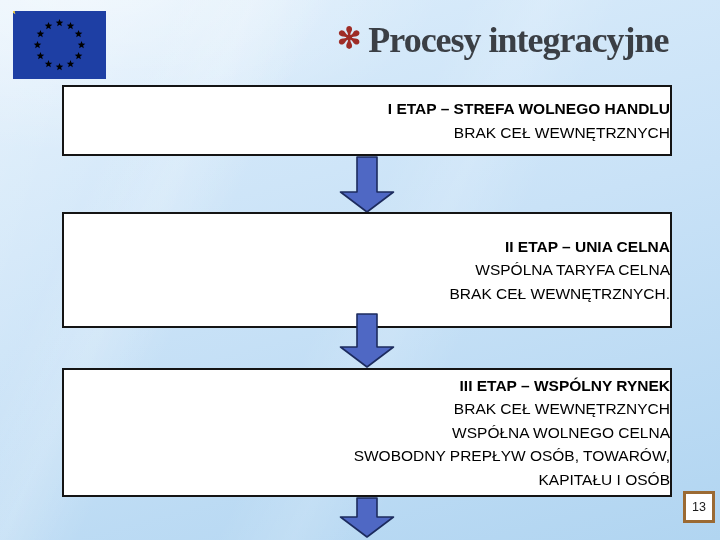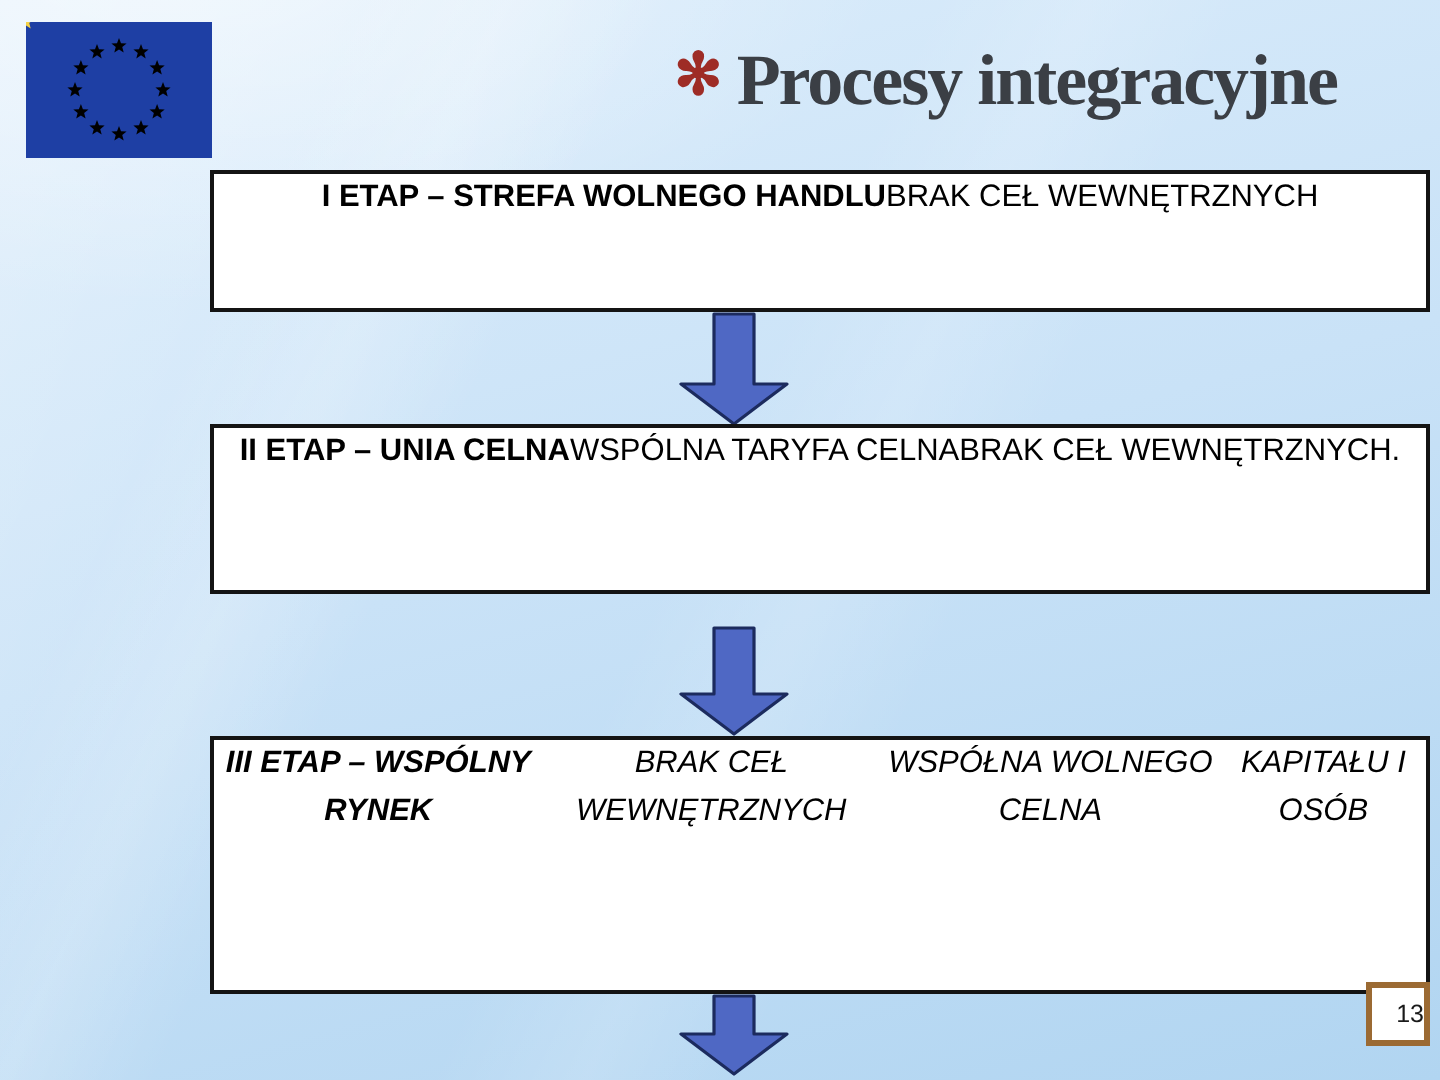--- a/index.html
+++ b/index.html
@@ -33,40 +33,40 @@
     font-family:Liberation Serif, serif;font-weight:bold;
     font-size:36px;line-height:1.15;letter-spacing:-1px;
     color:var(--title-text);white-space:nowrap;text-align:center;
   }
 
   .stage-box{
     position:absolute;left:62px;width:610px;
     background:var(--box-bg);
     border:2px solid var(--box-border);
     box-sizing:border-box;
-    display:flex;flex-direction:row;justify-content:center;align-items:flex-start;
+    display:flex;flex-direction:column;justify-content:center;align-items:flex-end;
     text-align:center;
-    font-size:15.5px;line-height:23.5px;color:var(--text);margin-left:43px;
+    font-size:15.5px;line-height:23.5px;color:var(--text);
   }
   .box-1{top:85px;height:71px;}
-  .box-2{top:212px;height:85px;}
-  .box-3{top:368px;height:129px;font-style:italic;}
+  .box-2{top:212px;height:116px;}
+  .box-3{top:368px;height:129px;}
   .stage-box .box-title{font-weight:bold;}
 
   .arrow{position:absolute;left:339px;width:56px;}
   .arrow svg{display:block;}
   .arrow-1{top:156px;height:57px;}
   .arrow-2{top:313px;height:55px;}
   .arrow-3{top:497px;height:41px;}
   .arrow polygon{fill:var(--arrow-fill);stroke:var(--arrow-stroke);stroke-width:1.6px;stroke-linejoin:round;}
 
   .page-badge{
     position:absolute;left:683px;top:491px;width:32px;height:32px;
     box-sizing:border-box;border:3px solid var(--page-border);
-    background:#fff;display:flex;align-items:center;justify-content:flex-end;
+    background:#fff;display:flex;align-items:center;justify-content:center;
     font-size:12.5px;color:#1a1a1a;
   }
 </style>
 </head>
 <body>
 
 <div class="slide">
 
   <div class="flag">
     <svg viewBox="0 0 93 68" xmlns="http://www.w3.org/2000/svg" aria-hidden="true">
@@ -114,20 +114,21 @@
   <div class="arrow arrow-2">
     <svg viewBox="0 0 56 55" width="56" height="55" xmlns="http://www.w3.org/2000/svg">
       <polygon points="18,1 38,1 38,34 54.5,34 28,54 1.5,34 18,34"></polygon>
     </svg>
   </div>
 
   <div class="stage-box box-3">
     <div class="box-title">III ETAP – WSPÓLNY RYNEK</div>
     <div>BRAK CEŁ WEWNĘTRZNYCH</div>
     <div>WSPÓŁNA WOLNEGO CELNA</div>
+    <div>SWOBODNY PREPŁYW OSÓB, TOWARÓW,</div>
     <div>KAPITAŁU I OSÓB</div>
   </div>
 
   <div class="arrow arrow-3">
     <svg viewBox="0 0 56 41" width="56" height="41" xmlns="http://www.w3.org/2000/svg">
       <polygon points="18,1 38,1 38,20 54.5,20 28,40 1.5,20 18,20"></polygon>
     </svg>
   </div>
 
   <div class="page-badge">

